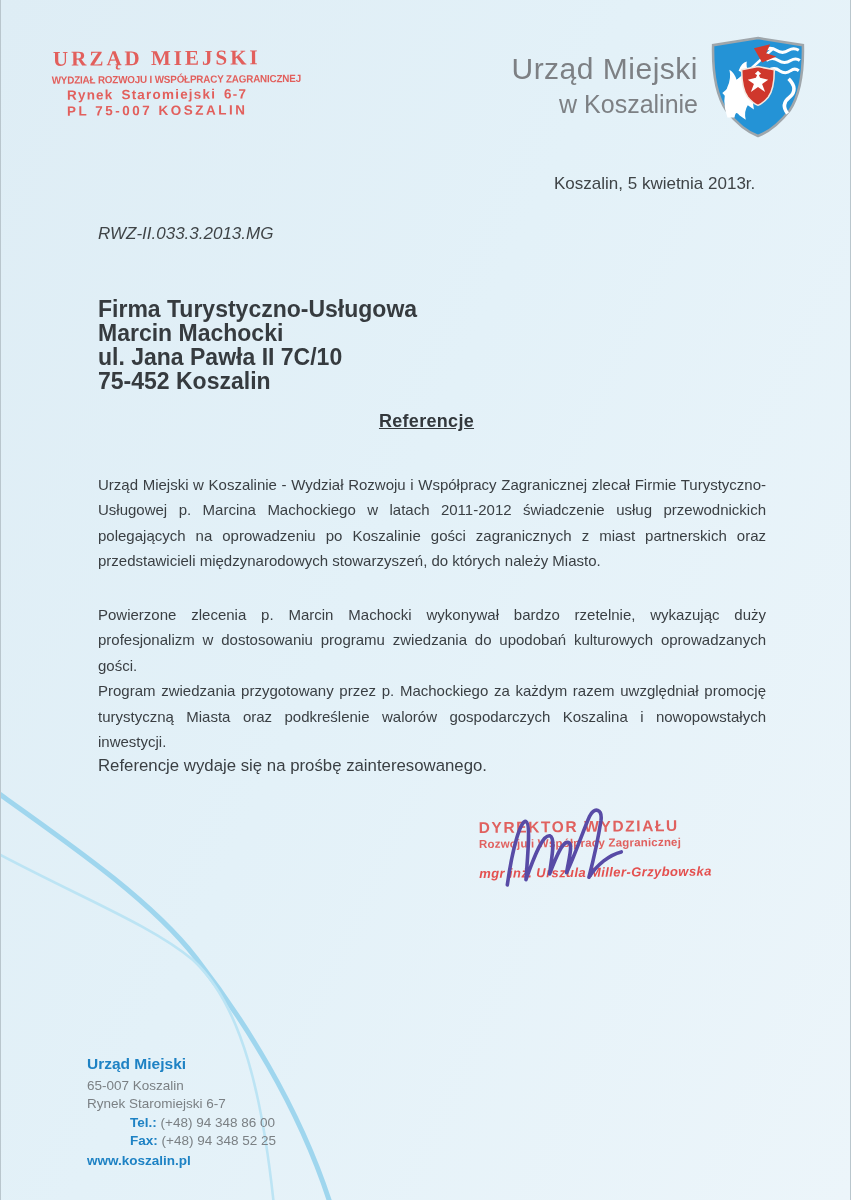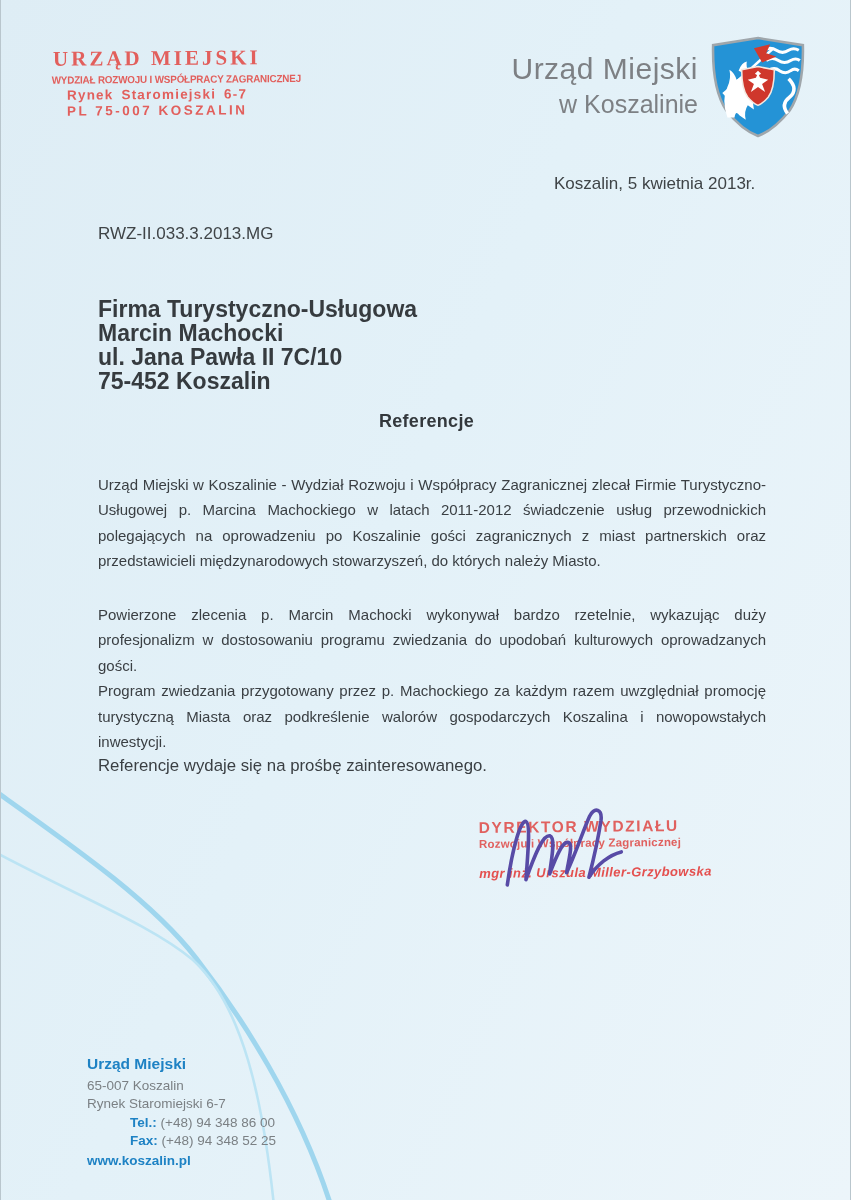--- a/index.html
+++ b/index.html
@@ -38,29 +38,29 @@
   
   .org-header{
     position:absolute;right:152px;top:52px;text-align:right;color:#7d8084;
   }
   .org-header .org{font-size:30px;letter-spacing:.5px;}
   .org-header .city{font-size:25px;margin-top:4px;}
 
   .crest{position:absolute;left:706px;top:36px;width:102px;height:102px;}
 
   .date-line{position:absolute;left:553px;top:174px;font-size:17px;color:#3f4447;}
-  .ref-number{position:absolute;left:97px;top:224px;font-size:17px;color:#3f4447;}
+  .ref-number{position:absolute;left:97px;top:224px;font-size:17px;color:#3f4447;font-style:italic;}
 
   .addressee{position:absolute;left:97px;top:297px;font-size:23px;font-weight:bold;color:#363b3f;line-height:24px;}
 
   .letter-title{
     position:absolute;left:0;top:411px;width:851px;text-align:center;
   }
   .letter-title span{
-    font-size:18px;font-weight:bold;color:#33383c;letter-spacing:.3px;text-align:right;
+    font-size:18px;font-weight:bold;text-decoration:underline;color:#33383c;letter-spacing:.3px;text-align:right;
   }
 
   .body-text{position:absolute;left:97px;width:668px;font-size:15px;line-height:25.4px;color:#3a3f43;}
   .body-text p{margin:0;text-align:justify;}
   .p1{top:472px;}
   .p23{top:602px;}
   .closing{top:753px;font-size:16.8px;}
 
   
   .sig-stamp{

